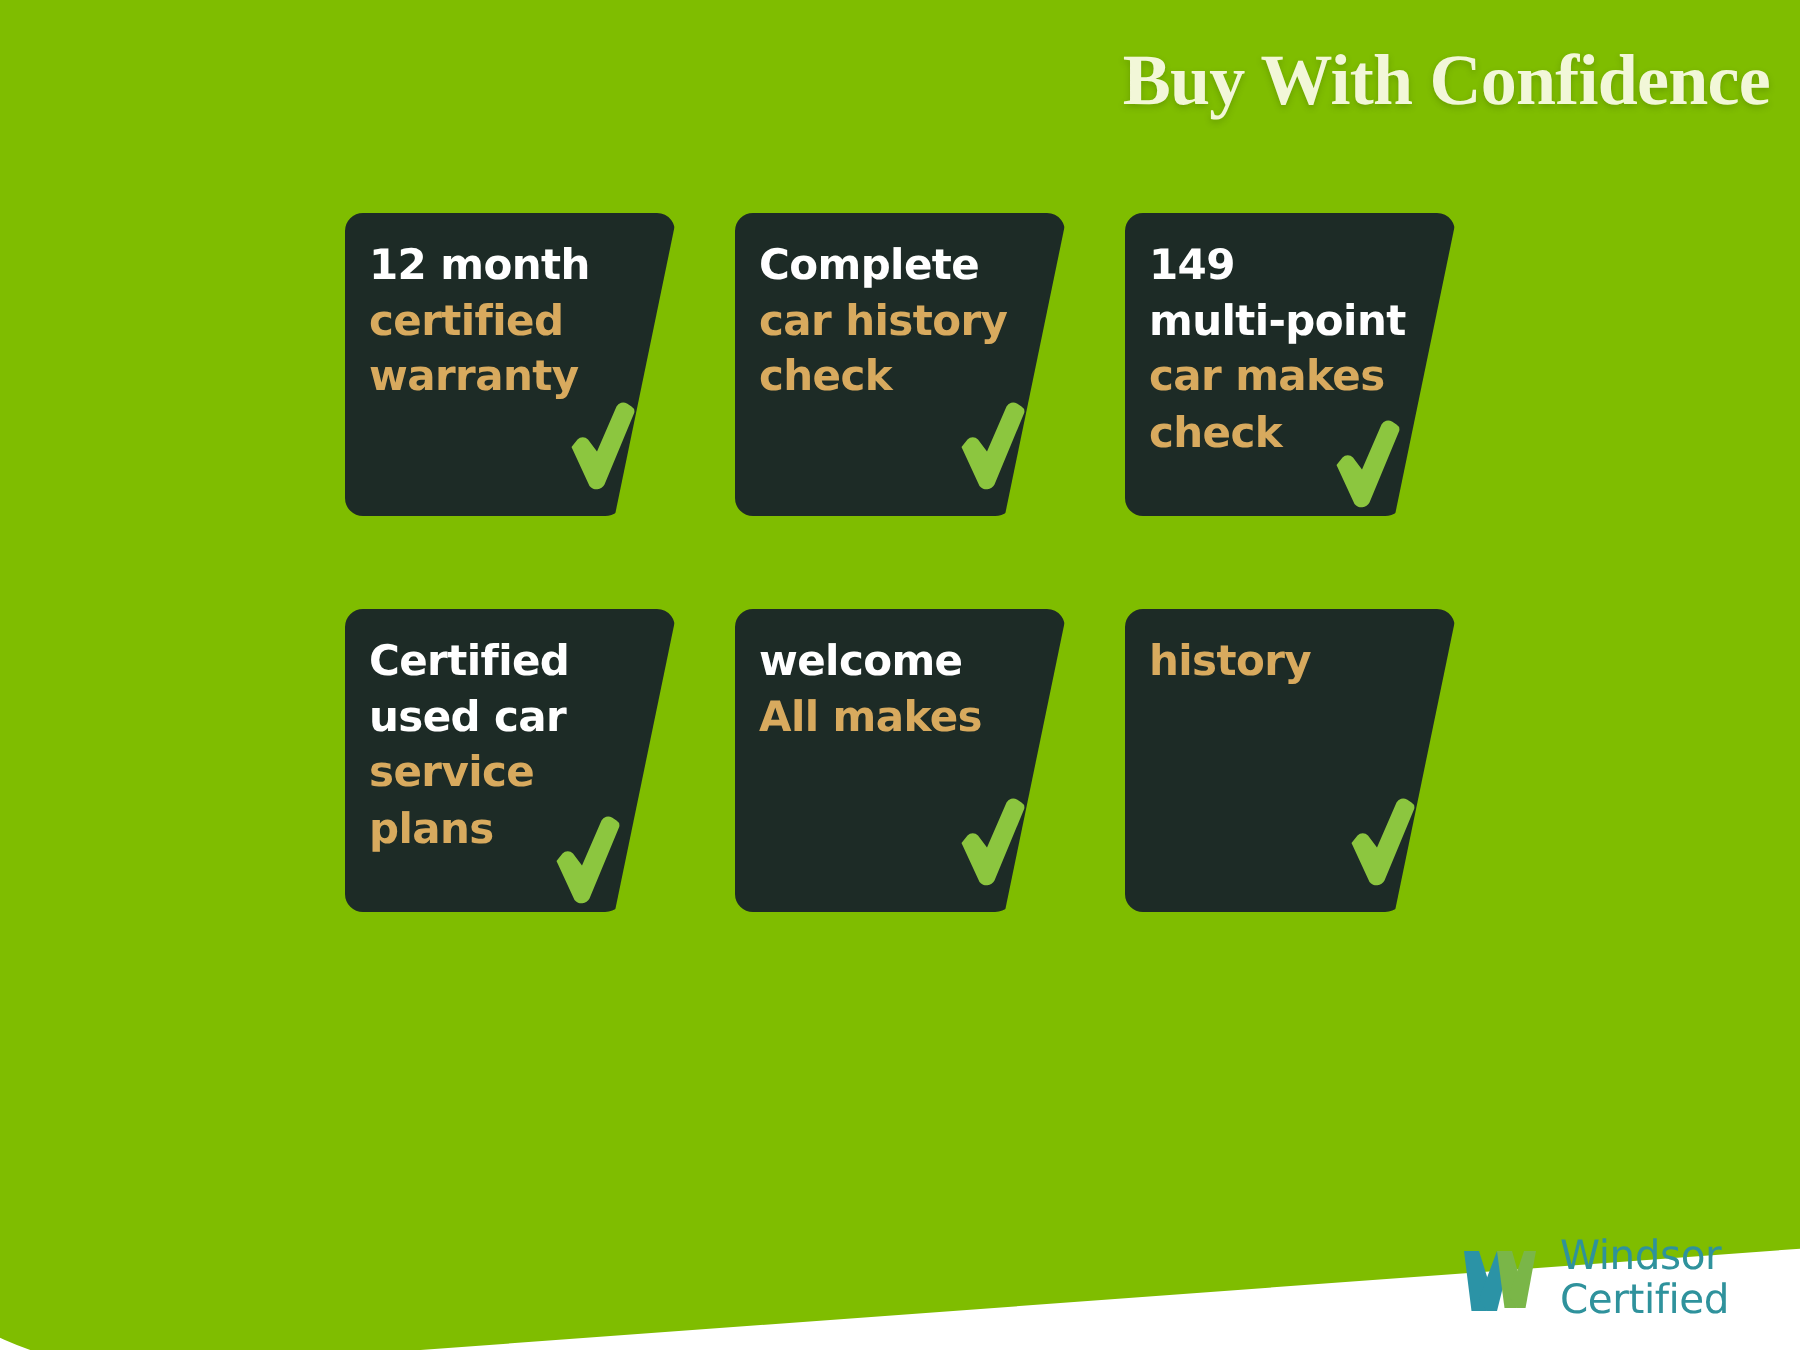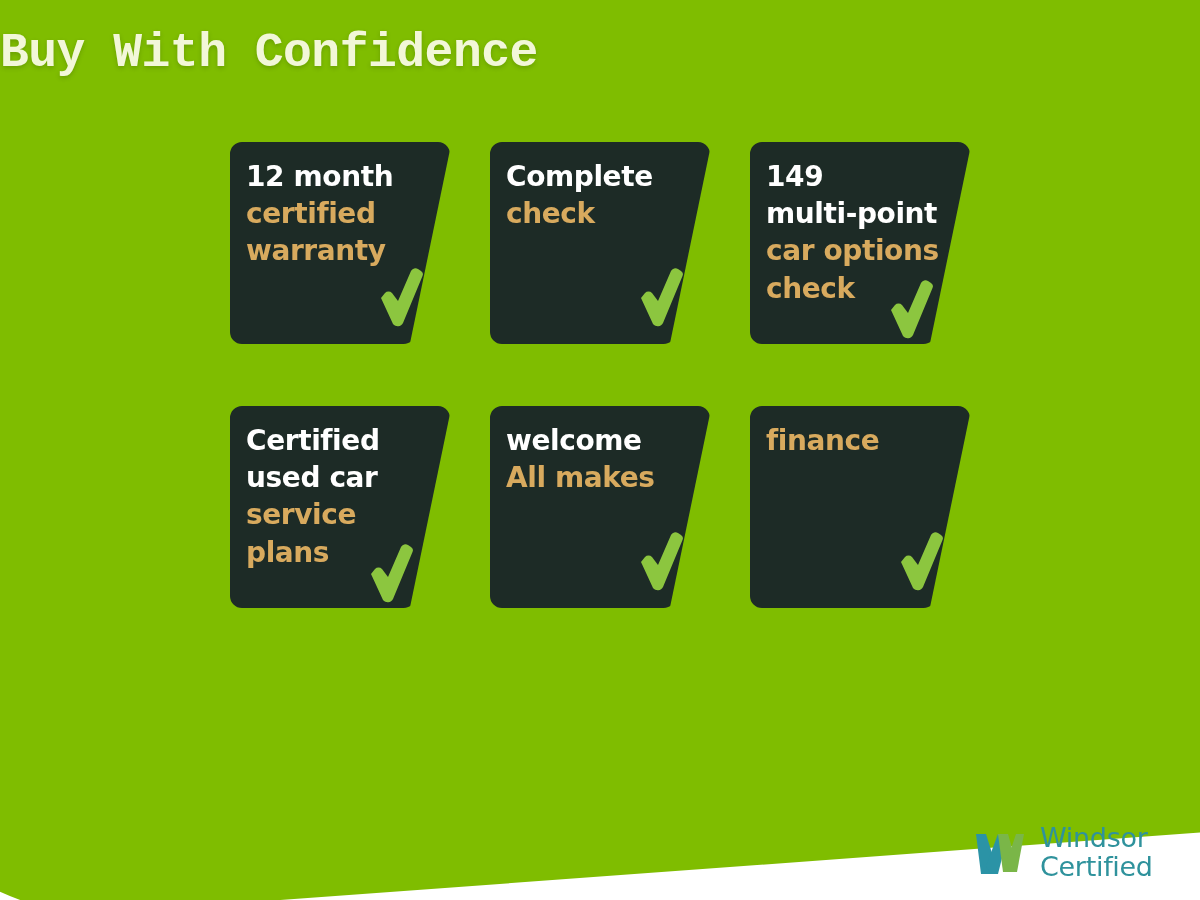--- a/index.html
+++ b/index.html
@@ -49,27 +49,27 @@
     width: 200px; height: 560px;
     background: #7fbd00;
   }
 
   
   #title {
     position: absolute;
     left: 0;
     top: 26px;
     width: 1180px;
-    text-align: left;
+    text-align: right;
     font-size: 48px;
     font-weight: bold;
     letter-spacing: -0.5px;
     color: #f2f7d8;
     text-shadow: 0 2px 4px rgba(40,70,0,0.25);
-    font-family: Liberation Mono, monospace;
+    font-family: Liberation Serif, serif;
   }
 
   
   #cards {
     position: absolute;
     left: 228px;
     top: 140px;
     width: 760px;
   }
   .card-row {
@@ -168,38 +168,39 @@
           </span>
         </div>
         <div class="card">
           <div class="card-bg">
             <svg width="224" height="206" viewBox="0 0 224 206" xmlns="http://www.w3.org/2000/svg">
               <path d="M14 2 H210 a12 12 0 0 1 11.6 15 L189 192 a14 14 0 0 1 -13.6 12 H14 A12 12 0 0 1 2 192 V14 A12 12 0 0 1 14 2 Z" fill="#1d2b26"></path>
             </svg>
           </div>
           <div class="card-body">
             <div class="line primary">Complete</div>
+            <div class="line accent">car history</div>
             <div class="line accent">check</div>
           </div>
           <span class="check" style="top: 128px; left: 150px;">
             <svg width="46" height="60" viewBox="0 0 46 60" xmlns="http://www.w3.org/2000/svg">
               <path d="M3 30 L7 25 a5 5 0 0 1 7 0 L20 33 L33 3 a5 5 0 0 1 7 -2 L43 3 a4 4 0 0 1 1.5 5 L25 55 a6 6 0 0 1 -10 1 Z" fill="#8cc63f"></path>
             </svg>
           </span>
         </div>
         <div class="card">
           <div class="card-bg">
             <svg width="224" height="206" viewBox="0 0 224 206" xmlns="http://www.w3.org/2000/svg">
               <path d="M14 2 H210 a12 12 0 0 1 11.6 15 L189 192 a14 14 0 0 1 -13.6 12 H14 A12 12 0 0 1 2 192 V14 A12 12 0 0 1 14 2 Z" fill="#1d2b26"></path>
             </svg>
           </div>
           <div class="card-body">
             <div class="line primary">149</div>
             <div class="line primary">multi-point</div>
-            <div class="line accent">car options</div>
+            <div class="line accent">car makes</div>
             <div class="line accent">check</div>
           </div>
           <span class="check" style="top: 140px; left: 140px;">
             <svg width="46" height="60" viewBox="0 0 46 60" xmlns="http://www.w3.org/2000/svg">
               <path d="M3 30 L7 25 a5 5 0 0 1 7 0 L20 33 L33 3 a5 5 0 0 1 7 -2 L43 3 a4 4 0 0 1 1.5 5 L25 55 a6 6 0 0 1 -10 1 Z" fill="#8cc63f"></path>
             </svg>
           </span>
         </div>
       </div>
     <div class="card-row row-2">
@@ -237,21 +238,21 @@
             </svg>
           </span>
         </div>
         <div class="card">
           <div class="card-bg">
             <svg width="224" height="206" viewBox="0 0 224 206" xmlns="http://www.w3.org/2000/svg">
               <path d="M14 2 H210 a12 12 0 0 1 11.6 15 L189 192 a14 14 0 0 1 -13.6 12 H14 A12 12 0 0 1 2 192 V14 A12 12 0 0 1 14 2 Z" fill="#1d2b26"></path>
             </svg>
           </div>
           <div class="card-body">
-            <div class="line accent">finance</div>
+            <div class="line accent">history</div>
           </div>
           <span class="check" style="top: 128px; left: 150px;">
             <svg width="46" height="60" viewBox="0 0 46 60" xmlns="http://www.w3.org/2000/svg">
               <path d="M3 30 L7 25 a5 5 0 0 1 7 0 L20 33 L33 3 a5 5 0 0 1 7 -2 L43 3 a4 4 0 0 1 1.5 5 L25 55 a6 6 0 0 1 -10 1 Z" fill="#8cc63f"></path>
             </svg>
           </span>
         </div>
       </div>
   </div>
 

